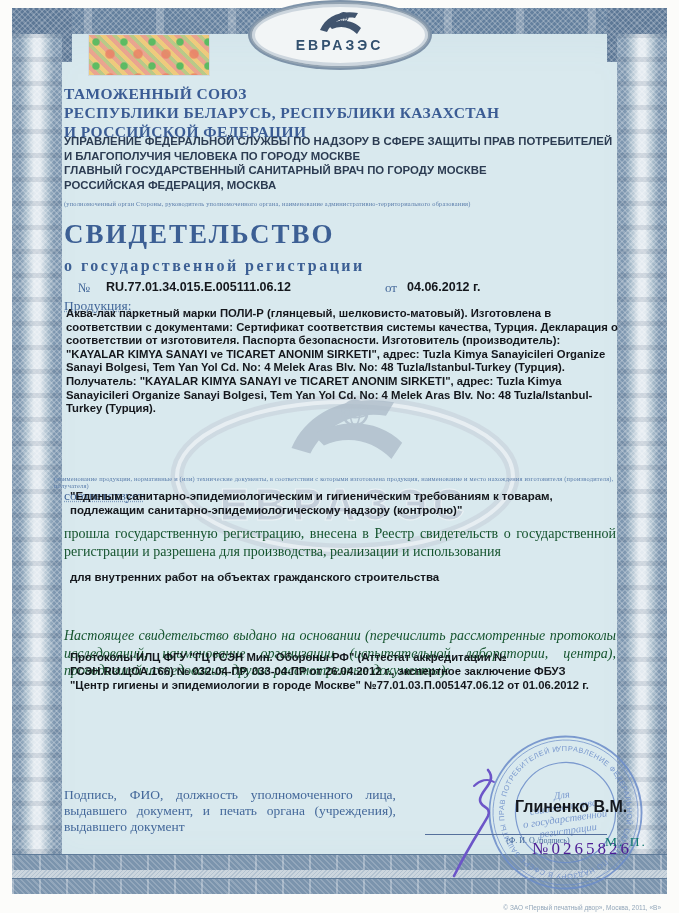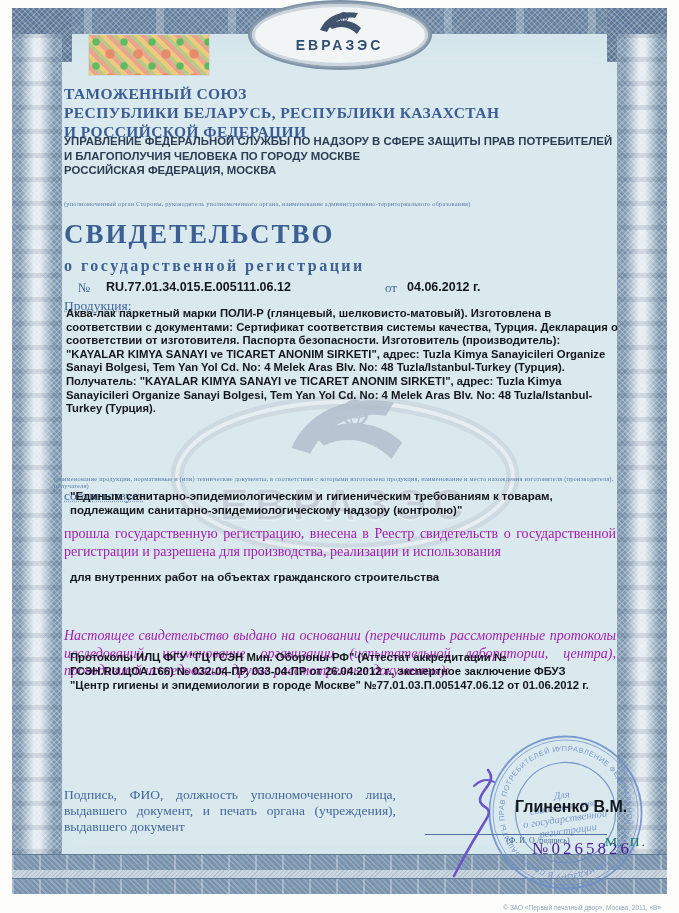--- a/index.html
+++ b/index.html
@@ -59,21 +59,21 @@
   .fineprint{font-size:6.4px;color:#5b7dab;letter-spacing:.2px;}
   .fp1{top:192px;}
   .fp2{top:467px;left:42px;width:571px;}
   .title{top:211px;font-size:27px;font-weight:bold;letter-spacing:2px;color:#3c5f94;}
   .subtitle{top:249px;font-size:16px;font-weight:bold;letter-spacing:2.5px;color:#3c5f94;}
   .numrow{top:272px;left:0;width:655px;height:18px;}
   .numrow span{position:absolute;top:0;}
   .filled{font-family:"Liberation Sans",sans-serif;color:#14171c;font-weight:600;}
   .label{font-size:13.5px;color:#44689a;text-decoration:underline;
      text-decoration-style:dotted;text-decoration-color:rgba(90,125,170,.7);}
-  .para{font-size:14px;color:#a21caf;line-height:17.5px;text-align:justify;}
+  .para{font-size:14px;color:#14532d;line-height:17.5px;text-align:justify;}
   .prod-label{top:290px;left:52px;}
   .prod-text{top:299px;left:54px;width:552px;font-size:11.3px;line-height:13.6px;}
   .conf-label{top:480px;left:52px;}
   .conf-text{top:482px;left:58px;width:545px;font-size:11.5px;line-height:13.8px;}
   .registered{top:517px;left:52px;width:552px;}
   .usage{top:563px;left:58px;width:540px;font-size:11.5px;}
   .basis-label{top:619px;left:52px;width:552px;font-style:italic;}
   .basis-text{top:642px;left:58px;width:536px;font-size:11.3px;line-height:14px;}
   .validity{top:711px;left:52px;width:552px;}
   .sig-label{top:779px;left:52px;width:332px;font-size:13.5px;line-height:16px;color:#44689a;text-align:justify;}
@@ -134,20 +134,21 @@
 
     <div class="hologram"></div>
 
     <div class="abs c hdr-top">
       <div>ТАМОЖЕННЫЙ СОЮЗ</div>
       <div>РЕСПУБЛИКИ БЕЛАРУСЬ, РЕСПУБЛИКИ КАЗАХСТАН</div>
       <div>И РОССИЙСКОЙ ФЕДЕРАЦИИ</div>
     </div>
     <div class="abs c hdr-auth">
       <div>УПРАВЛЕНИЕ ФЕДЕРАЛЬНОЙ СЛУЖБЫ ПО НАДЗОРУ В СФЕРЕ ЗАЩИТЫ ПРАВ ПОТРЕБИТЕЛЕЙ И БЛАГОПОЛУЧИЯ ЧЕЛОВЕКА ПО ГОРОДУ МОСКВЕ</div>
+      <div>ГЛАВНЫЙ ГОСУДАРСТВЕННЫЙ САНИТАРНЫЙ ВРАЧ ПО ГОРОДУ МОСКВЕ</div>
       <div>РОССИЙСКАЯ ФЕДЕРАЦИЯ, МОСКВА</div>
     </div>
     <div class="abs c fineprint fp1">(уполномоченный орган Стороны, руководитель уполномоченного органа, наименование административно-территориального образования)</div>
 
     <div class="abs c title">СВИДЕТЕЛЬСТВО</div>
     <div class="abs c subtitle">о государственной регистрации</div>
 
     <div class="abs numrow">
       <span style="left:66px;font-size:13px;" class="blue">№</span>
       <span style="left:94px;font-size:12.5px;" class="filled">RU.77.01.34.015.E.005111.06.12</span>

